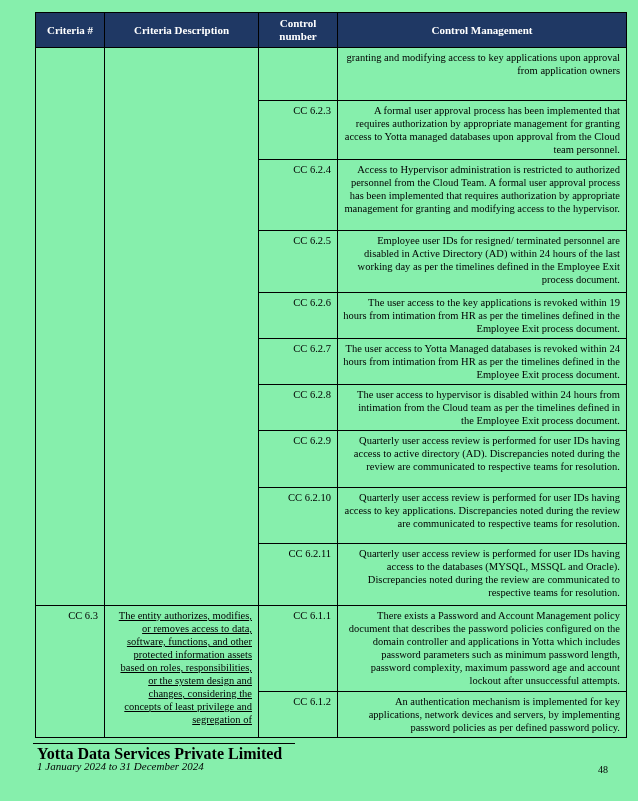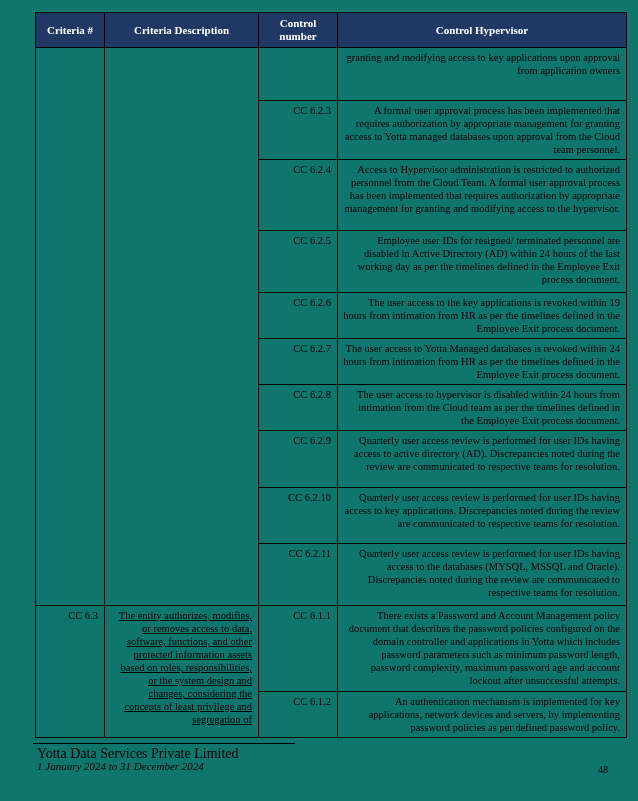--- a/index.html
+++ b/index.html
@@ -5,21 +5,21 @@
   * { margin: 0; padding: 0; box-sizing: border-box; }
   html, body { background: #ffffff; }
   body {
     width: 638px; height: 801px;
     font-family: "Liberation Serif", serif;
     color: #000000;
   }
   .page {
     position: relative;
     width: 638px; height: 801px;
-    background: #0f766e;
+    background: #86efac;
     overflow: hidden;
   }
   table.criteria-table {
     position: absolute;
     left: 35px; top: 12px;
     width: 591px;
     border-collapse: collapse;
     table-layout: fixed;
   }
   table.criteria-table th,
@@ -51,21 +51,21 @@
 
   .footer-rule {
     position: absolute;
     left: 33px; top: 743px;
     width: 262px; height: 0;
     border-top: 1px solid #000000;
   }
   .footer-company {
     position: absolute;
     left: 37px; top: 747px;
-    font-size: 14px; line-height: 13px;
+    font-size: 16px; line-height: 13px; font-weight: bold;
   }
   .footer-period {
     position: absolute;
     left: 37px; top: 760px;
     font-size: 11px; line-height: 13px;
     font-style: italic;
   }
   .page-number {
     position: absolute;
     left: 598px; top: 764px;
@@ -82,21 +82,21 @@
       <col style="width:69px">
       <col style="width:154px">
       <col style="width:79px">
       <col style="width:289px">
     </colgroup>
     <thead>
       <tr style="height:29px">
         <th>Criteria #</th>
         <th>Criteria Description</th>
         <th>Control number</th>
-        <th>Control Hypervisor</th>
+        <th>Control Management</th>
       </tr>
     </thead>
     <tbody>
 
       <tr style="height:53px">
         <td class="cell-criteria-id" rowspan="10"></td>
         <td class="cell-criteria-desc" rowspan="10"></td>
         <td class="cell-ctrl"></td>
         <td class="cell-desc">granting and modifying access to key applications upon approval from application owners</td>
       </tr>

